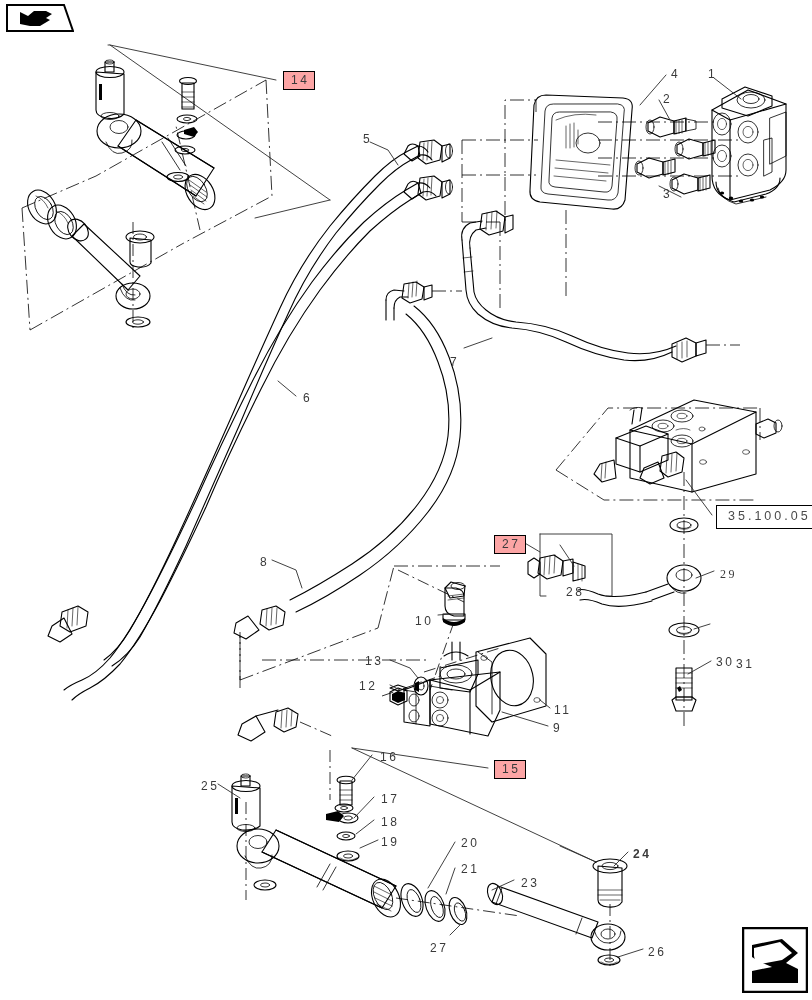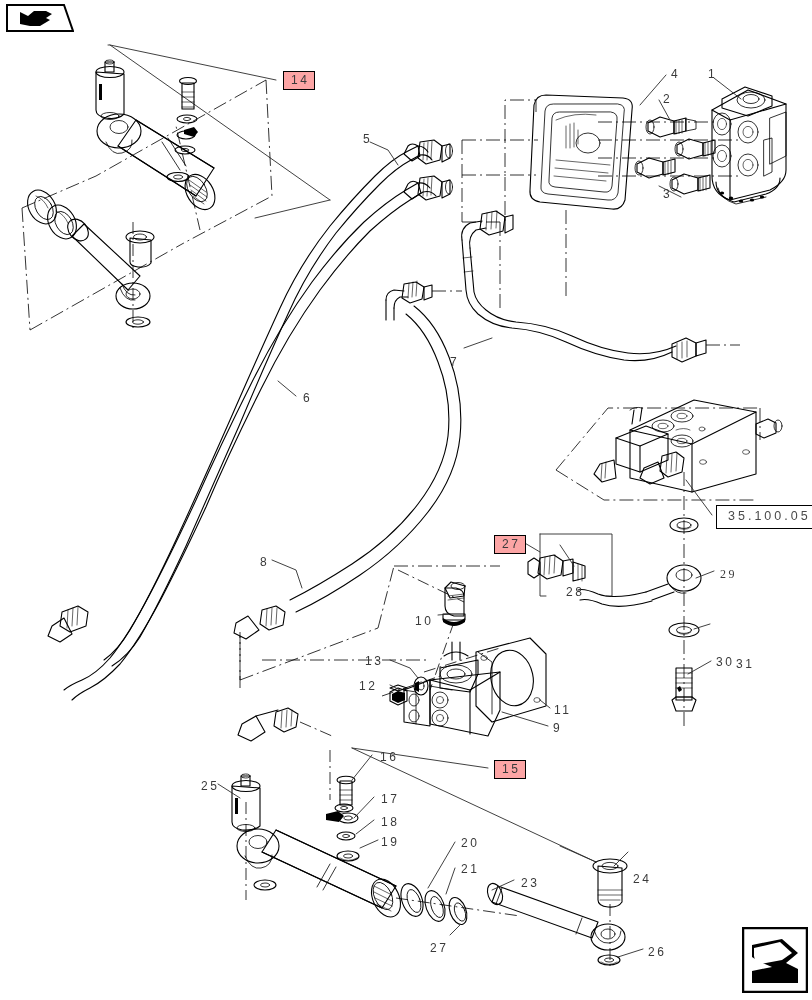--- a/index.html
+++ b/index.html
@@ -647,21 +647,21 @@
   <div class="callout" style="left:359px;top:680px;">12</div>
   <div class="callout" style="left:365px;top:655px;">13</div>
   <div class="callout" style="left:380px;top:751px;">16</div>
   <div class="callout" style="left:381px;top:793px;">17</div>
   <div class="callout" style="left:381px;top:816px;">18</div>
   <div class="callout" style="left:381px;top:836px;">19</div>
   <div class="callout" style="left:461px;top:837px;">20</div>
   <div class="callout" style="left:461px;top:863px;">21</div>
   <div class="callout" style="left:430px;top:942px;">27</div>
   <div class="callout" style="left:521px;top:877px;">23</div>
-  <div class="callout" style="left:633px;top:873px;">24</div>
+  <div class="callout" style="left:633px;top:848px;font-weight:bold;">24</div>
   <div class="callout" style="left:201px;top:780px;">25</div>
   <div class="callout" style="left:648px;top:946px;">26</div>
   <div class="callout" style="left:566px;top:538px;margin-top:48px;">28</div>
   <div class="callout" style="left:720px;top:568px;font-family:Liberation Serif, serif;">29</div>
   <div class="callout" style="left:716px;top:621px;margin-top:35px;">30</div>
   <div class="callout" style="left:736px;top:658px;">31</div>
 
 </div>
 
 </body></html>

